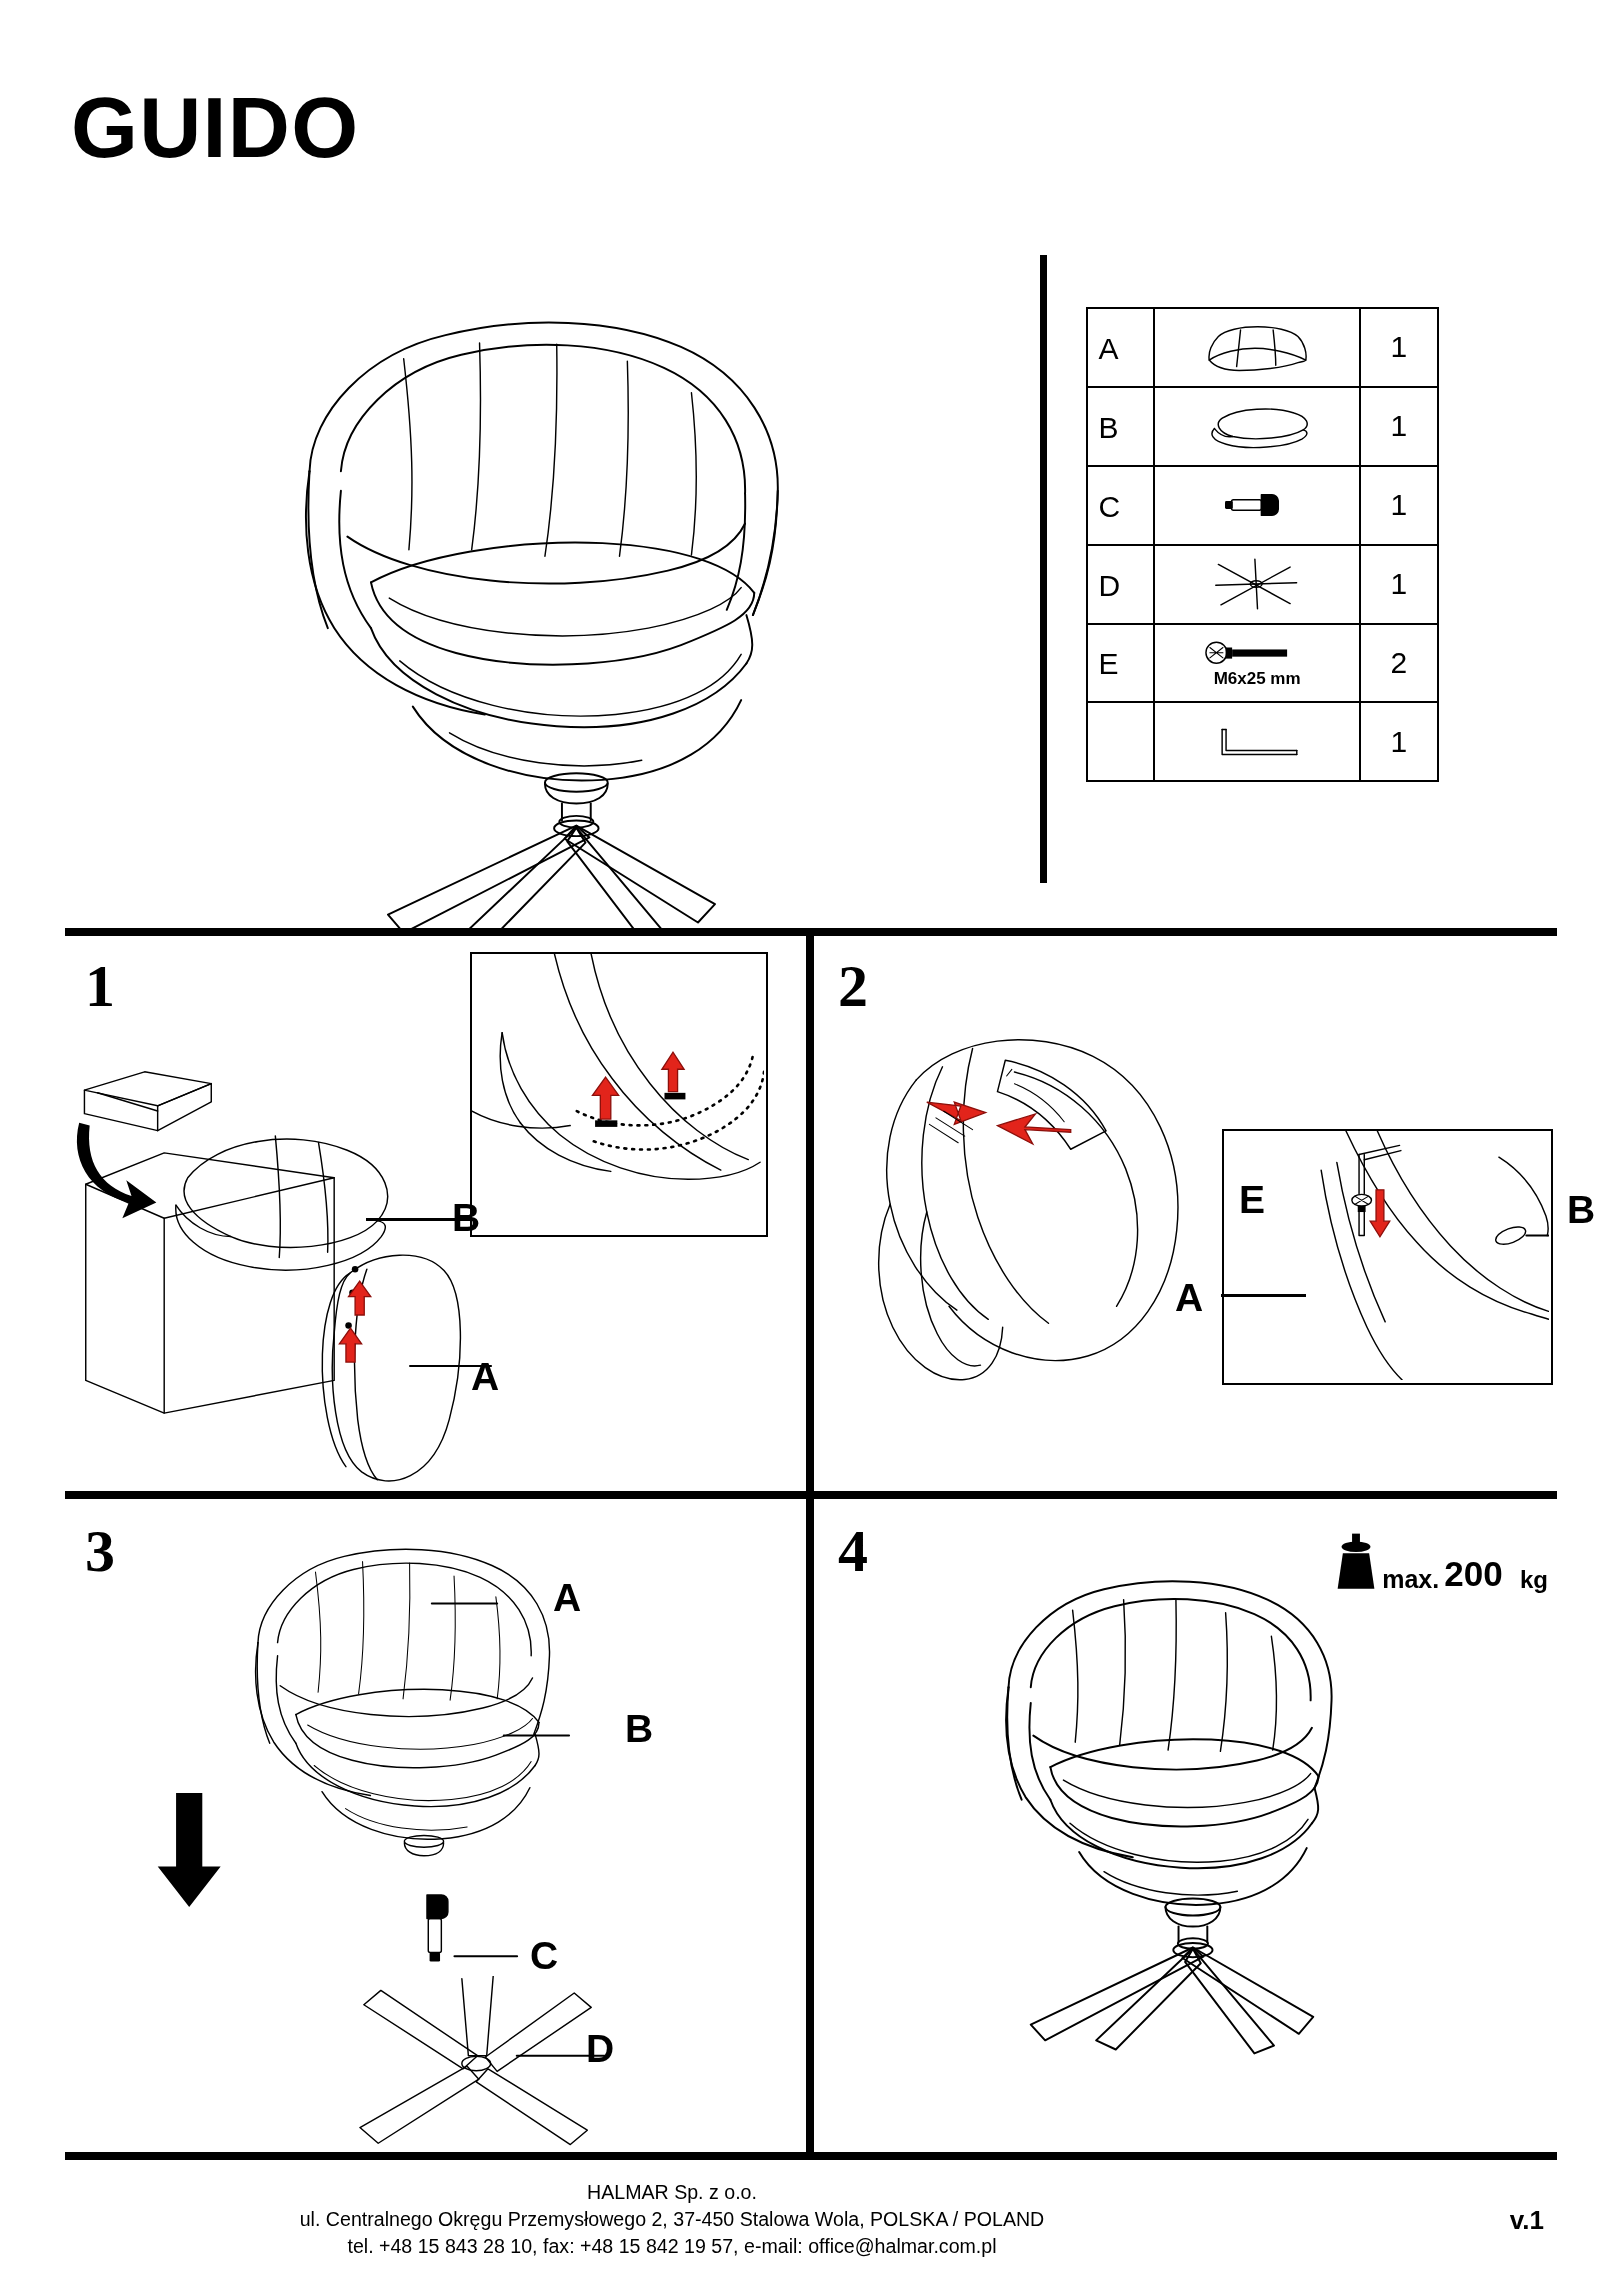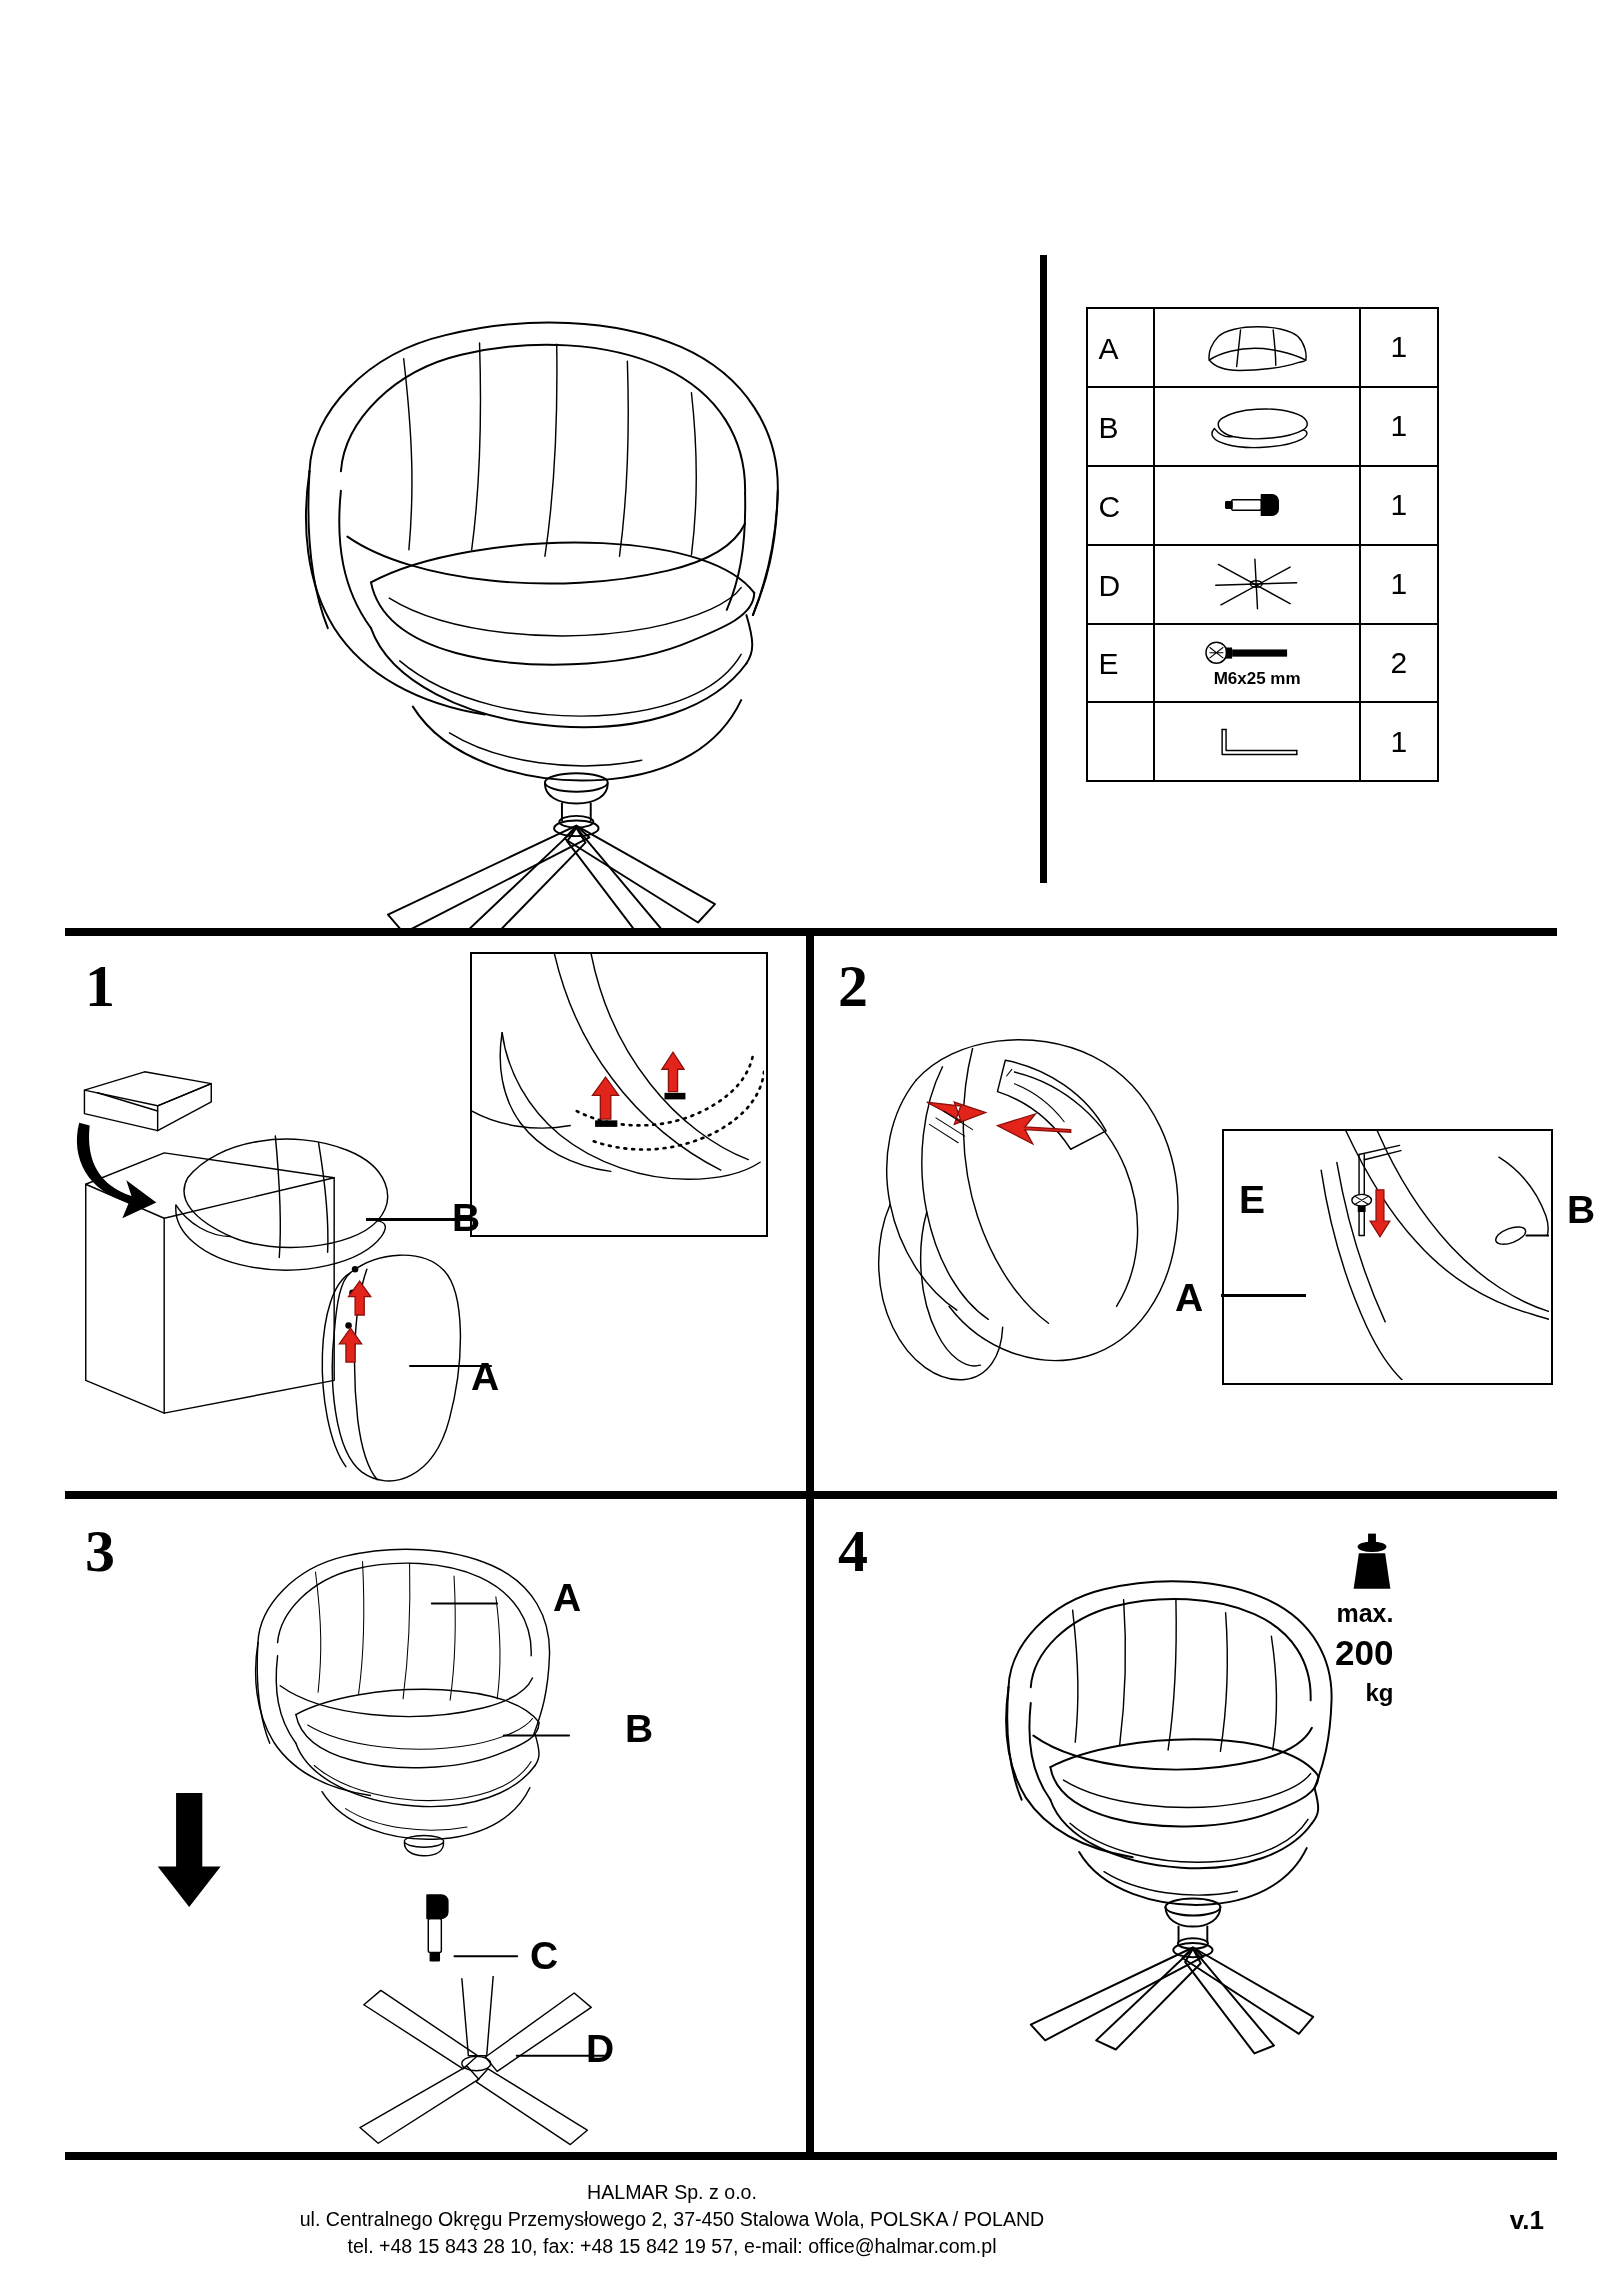--- a/index.html
+++ b/index.html
@@ -121,21 +121,20 @@
   }
 
   
   .maxload {
     position: absolute;
     left: 1335px;
     top: 1531px;
     display: flex;
     align-items: flex-end;
     gap: 5.2px;
-    flex-direction: column;
   }
   .maxload .txt1 { font-size: 25px; font-weight: bold; }
   .maxload .txt2 { font-size: 35px; font-weight: bold; }
   .maxload .txt3 { font-size: 24px; font-weight: bold; margin-left: 12px; }
 
   
   .footer {
     position: absolute;
     left: 0;
     top: 2179px;
@@ -158,20 +157,21 @@
   .lnt { fill: none; stroke: #000; stroke-width: 1.6; stroke-linecap: round; stroke-linejoin: round; }
   .red { fill: #e2241b; stroke: #8c0f0b; stroke-width: 2; }
   .blk { fill: #000; }
   .dot { fill: none; stroke: #000; stroke-width: 4; stroke-dasharray: 3 9; stroke-linecap: round; }
 </style>
 </head>
 <body>
 
 <div class="page">
 
+  <div class="title">GUIDO</div>
 
   <div style="position:absolute;left:249px;top:275px;width:707px;height:654px;">
     <svg width="707" height="654" viewBox="0 0 1080 1000">
 
       <path class="ln" d="M92 300 C 95 210, 180 120, 300 92 C 420 62, 560 66, 660 110 C 760 154, 810 240, 808 330 C 806 420, 790 470, 770 520"></path>
       <path class="ln" d="M92 300 C 86 400, 96 480, 120 540"></path>
 
       <path class="ln" d="M140 300 C 146 222, 222 146, 324 122 C 430 97, 548 102, 634 142 C 718 181, 760 252, 758 334"></path>
 
       <path class="ln2" d="M236 128 C 250 250, 252 330, 244 420"></path>

